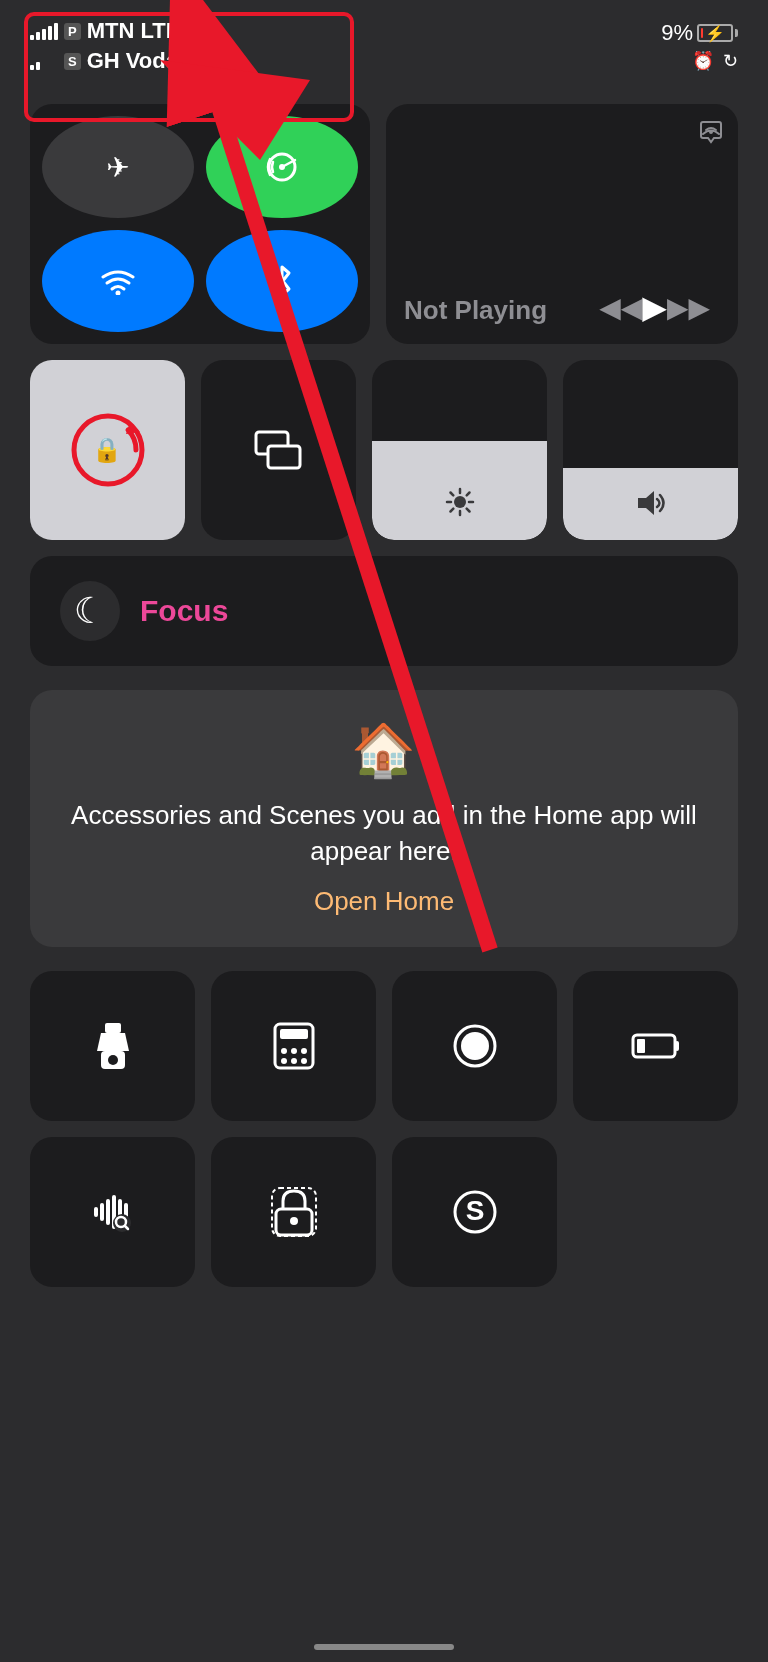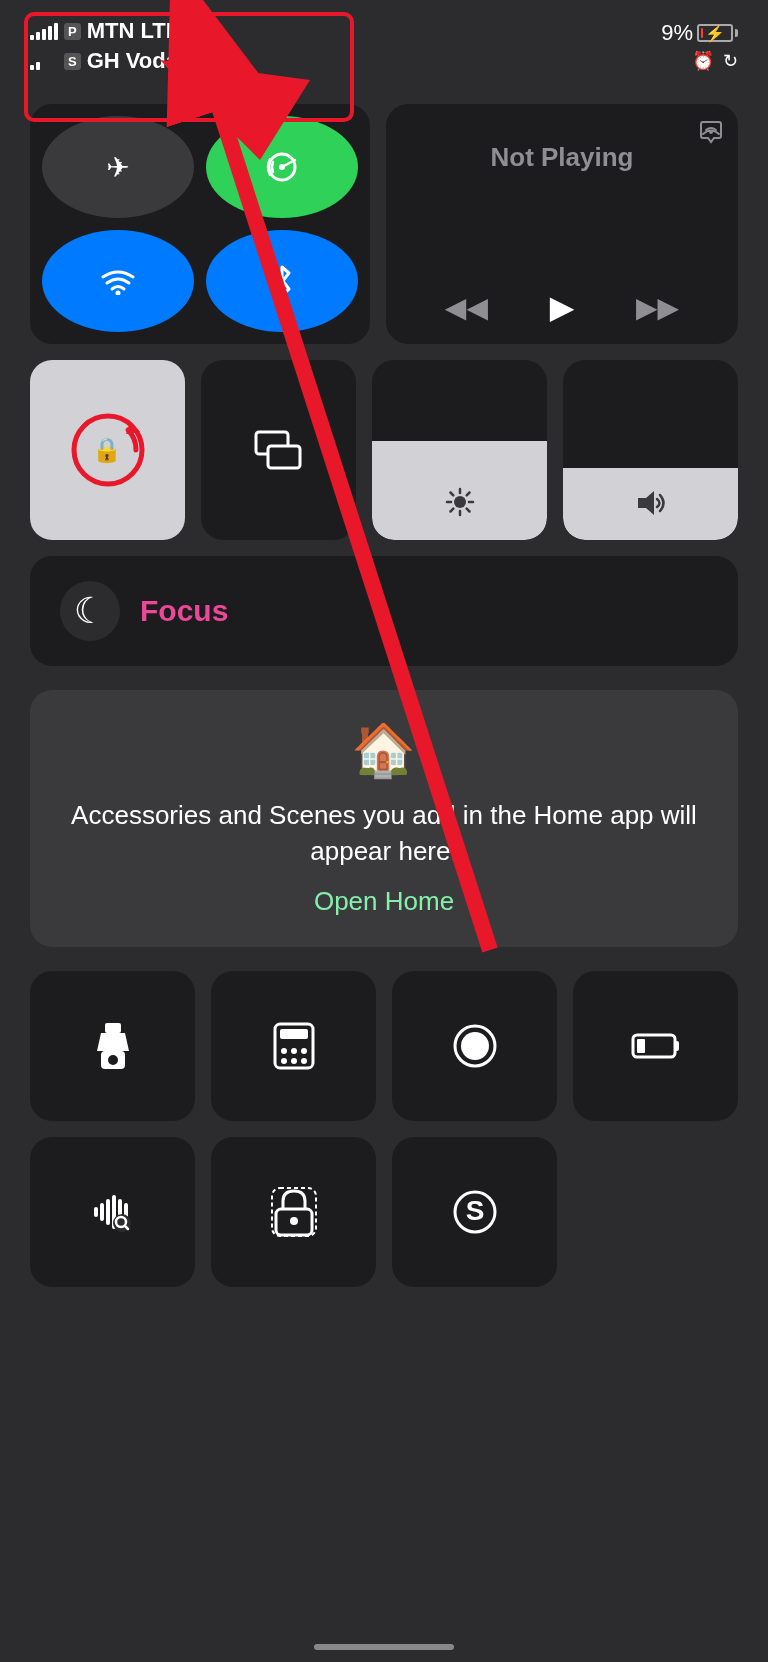--- a/index.html
+++ b/index.html
@@ -148,23 +148,24 @@
     .control-btn.gray { background: #3a3a3c; color: white; }
     .control-btn.green { background: #30d158; color: white; }
     .control-btn.blue { background: #007aff; color: white; }
 
     .media-panel {
       flex: 1;
       background: #1c1c1e;
       border-radius: 22px;
       padding: 18px;
       display: flex;
-      flex-direction: column;
+      flex-direction: row;
       justify-content: space-between;
       position: relative;
+      align-items: flex-end;
     }
     .media-airplay {
       position: absolute;
       top: 14px;
       right: 14px;
       color: #8e8e93;
       font-size: 22px;
     }
     .media-title {
       color: #8e8e93;
@@ -302,21 +303,21 @@
       color: white;
     }
     .home-text {
       color: white;
       font-size: 26px;
       font-weight: 500;
       text-align: center;
       line-height: 1.4;
     }
     .home-link {
-      color: #86efac;
+      color: #fdba74;
       font-size: 26px;
       font-weight: 500;
       cursor: pointer;
     }
 
     
     .bottom-row {
       display: flex;
       gap: 16px;
       margin-top: 8px;

